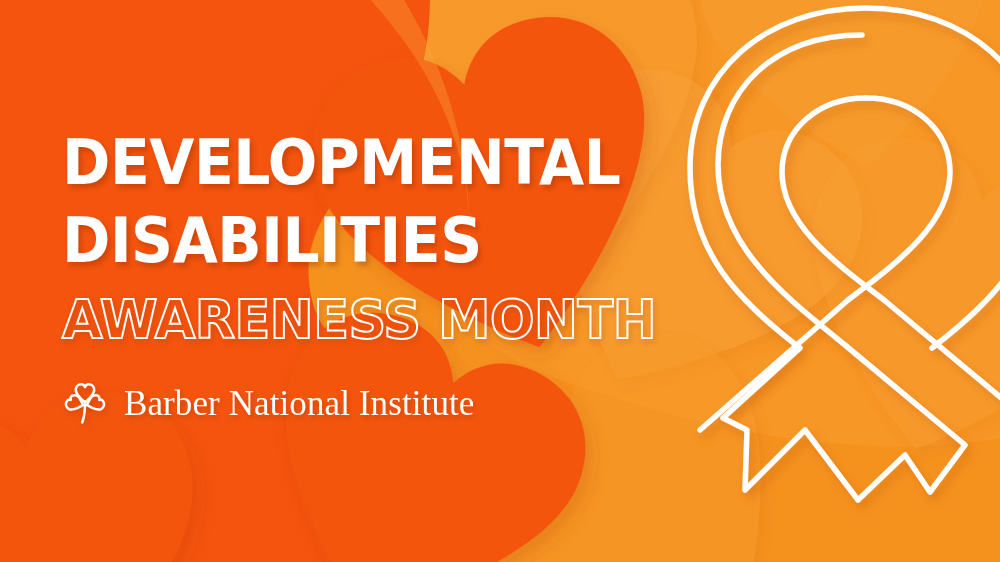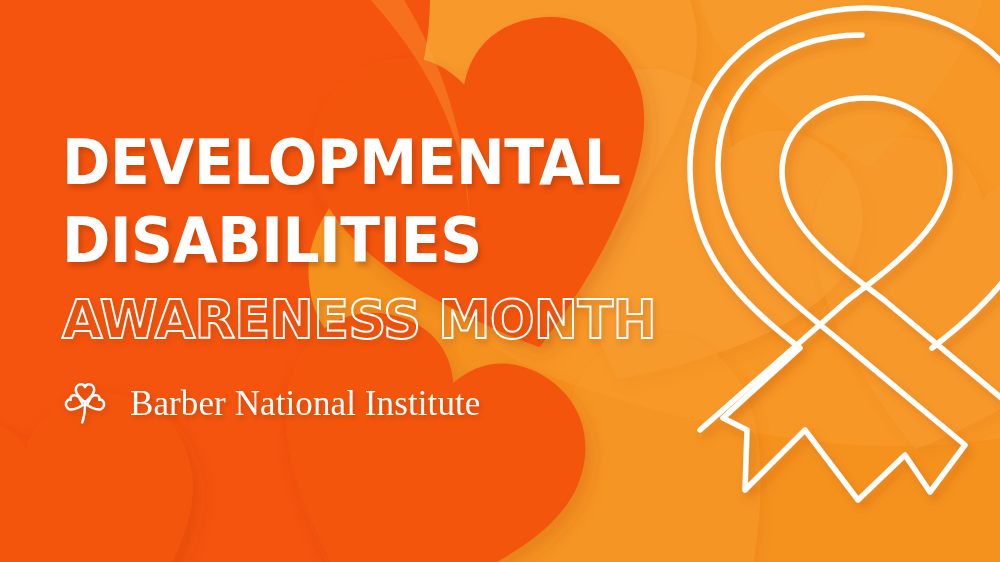--- a/index.html
+++ b/index.html
@@ -77,21 +77,21 @@
     width: 46px;
     height: 46px;
     flex: 0 0 auto;
     filter: drop-shadow(2px 3px 3px rgba(120, 35, 0, 0.30));
   }
   #logo-wordmark {
     font-family: "Liberation Serif", "DejaVu Serif", serif;
     font-size: 35px;
     color: #FFFFFF;
     white-space: nowrap;
-    margin-left: 22px;
+    margin-left: 16px;
     letter-spacing: 0.1px;
     text-shadow: 2px 3px 4px rgba(120, 35, 0, 0.28);
   }
 </style>
 </head>
 <body>
 
 <div id="banner">
 
   <svg id="bg-layer" viewBox="0 0 1000 562" preserveAspectRatio="none">

